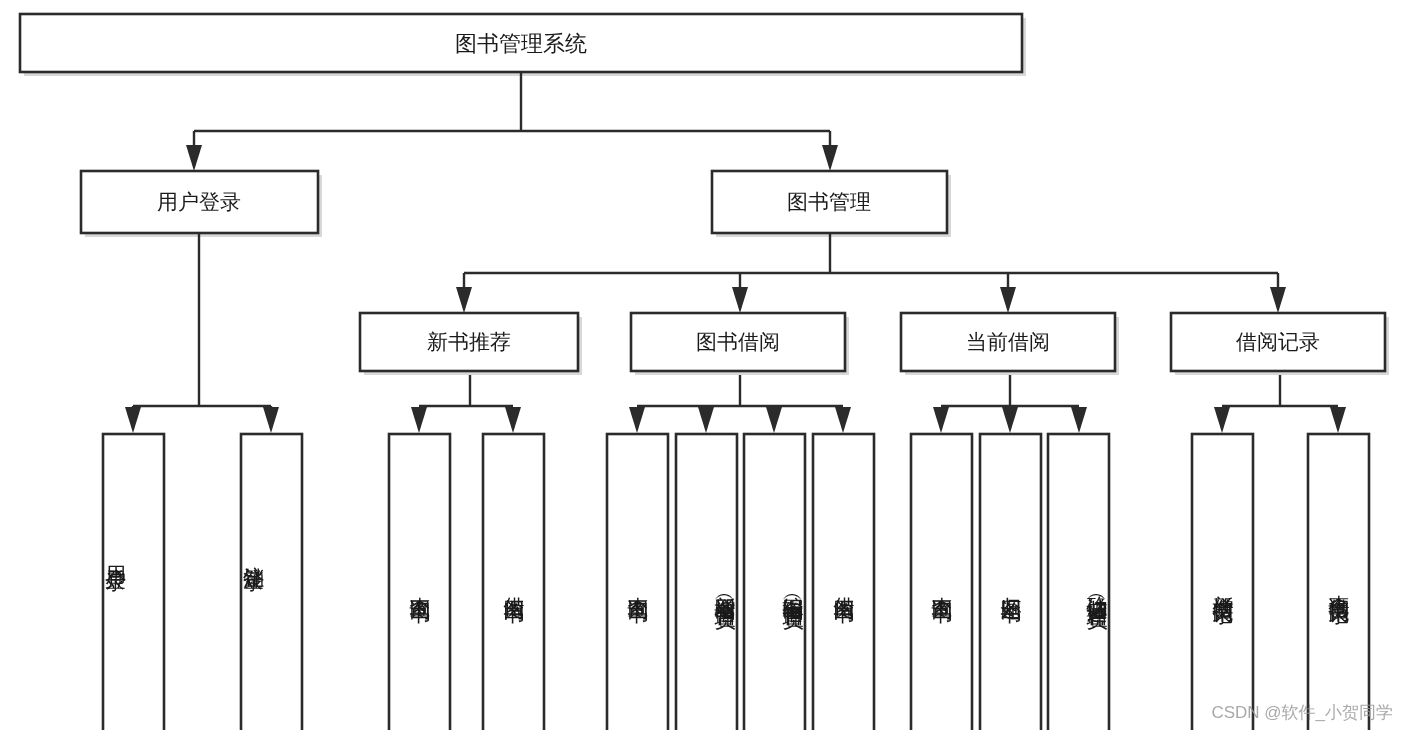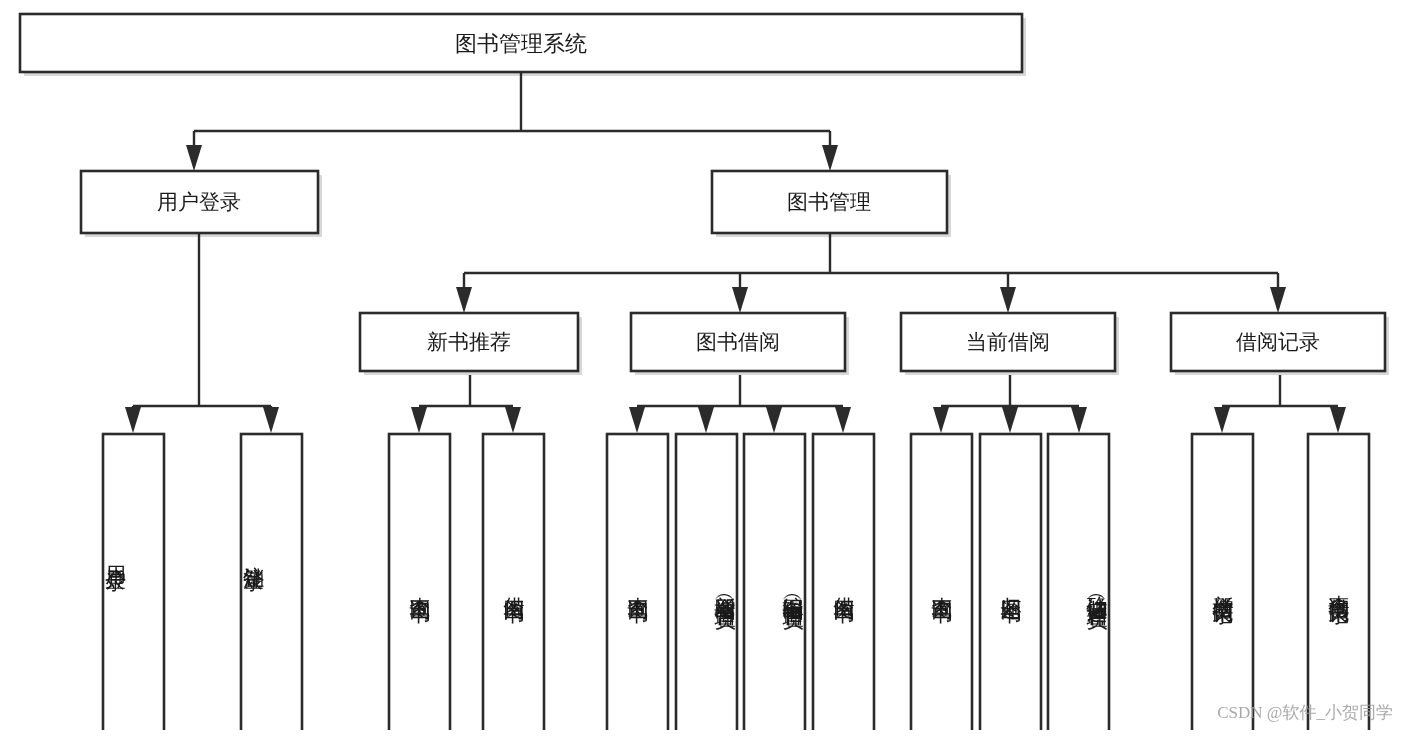--- a/index.html
+++ b/index.html
@@ -67,21 +67,21 @@
     color: #1a1a1a;
     letter-spacing: 2px;
     text-align: center;
     white-space: nowrap;
     pointer-events: none;
   }
   #watermark {
     position: absolute;
     right: 12px;
     bottom: 6px;
-    font-family: Liberation Serif, serif;
+    font-family: Liberation Sans, sans-serif;
     font-size: 17px;
     color: #9a9a9a;
     opacity: 0.85;
     white-space: nowrap;
   }
 </style>
 </head>
 <body>
 
 <div id="diagram-root">

